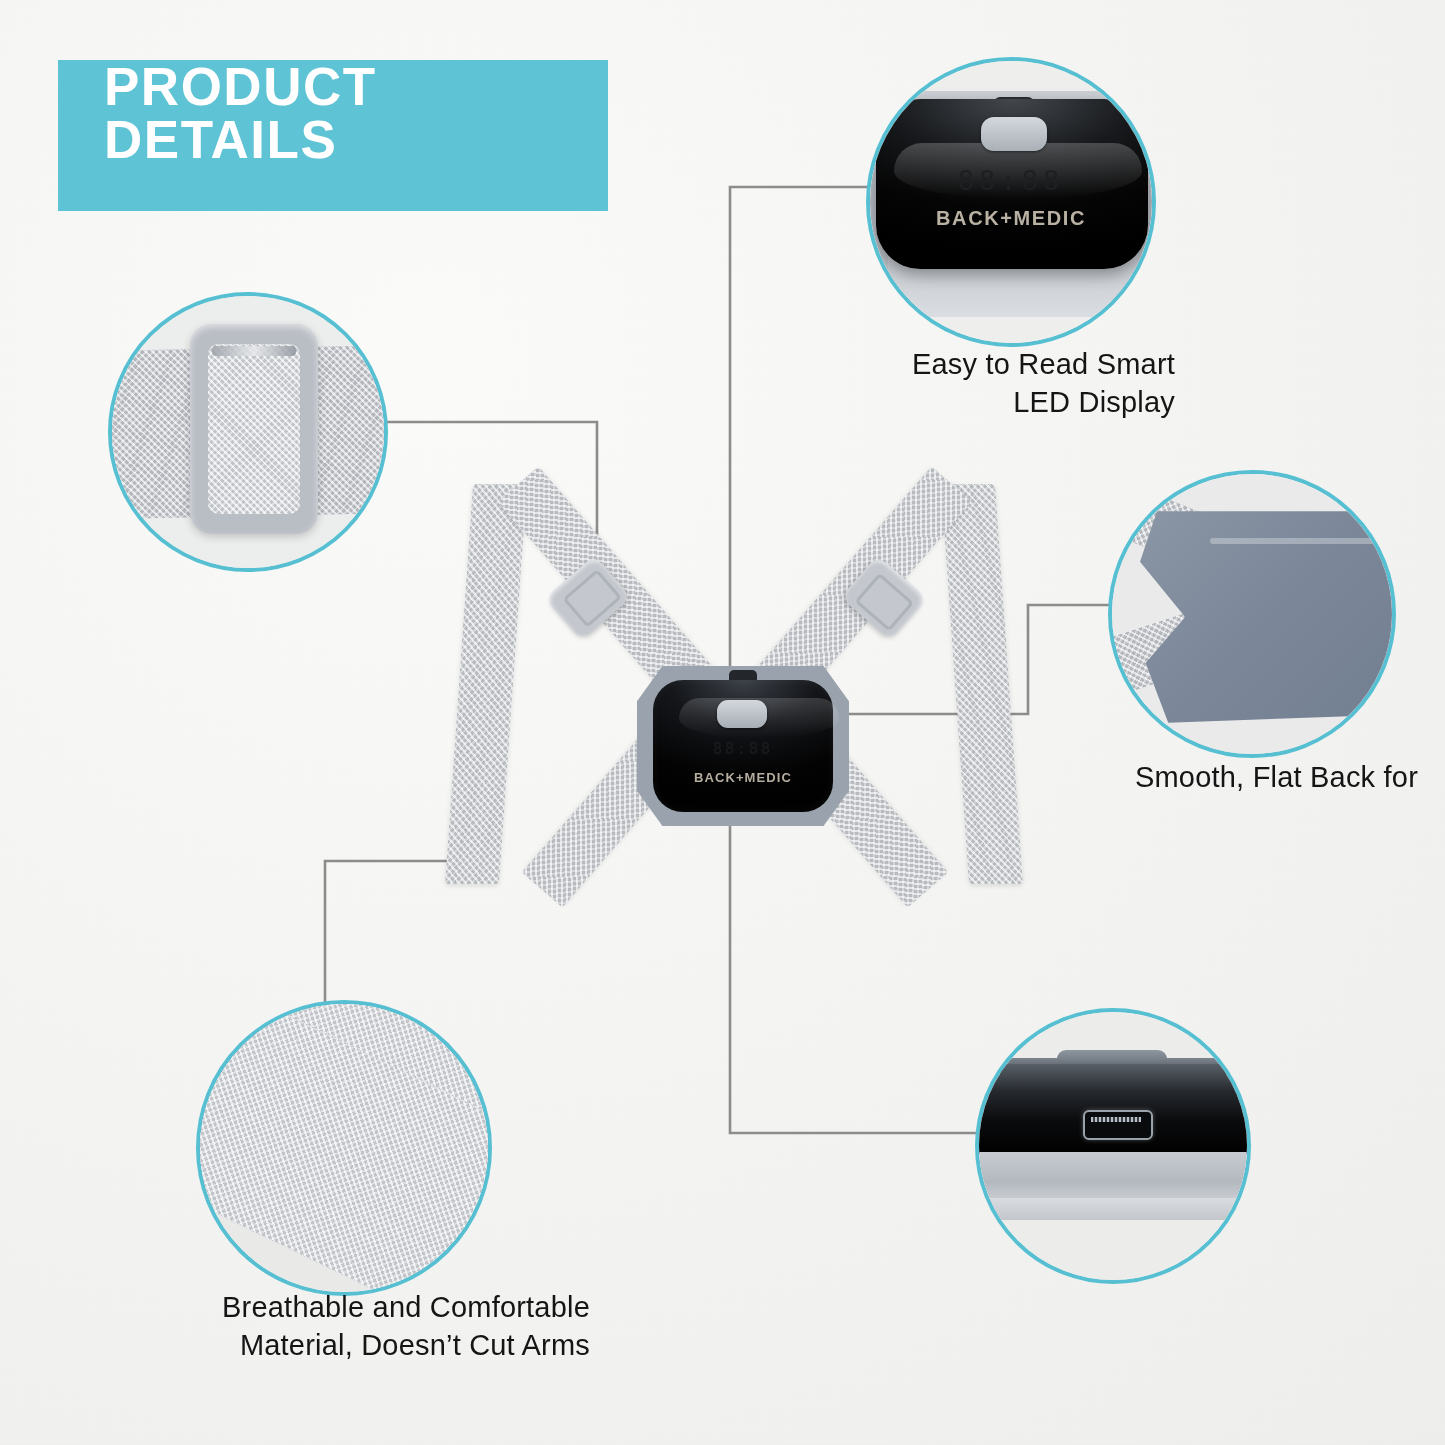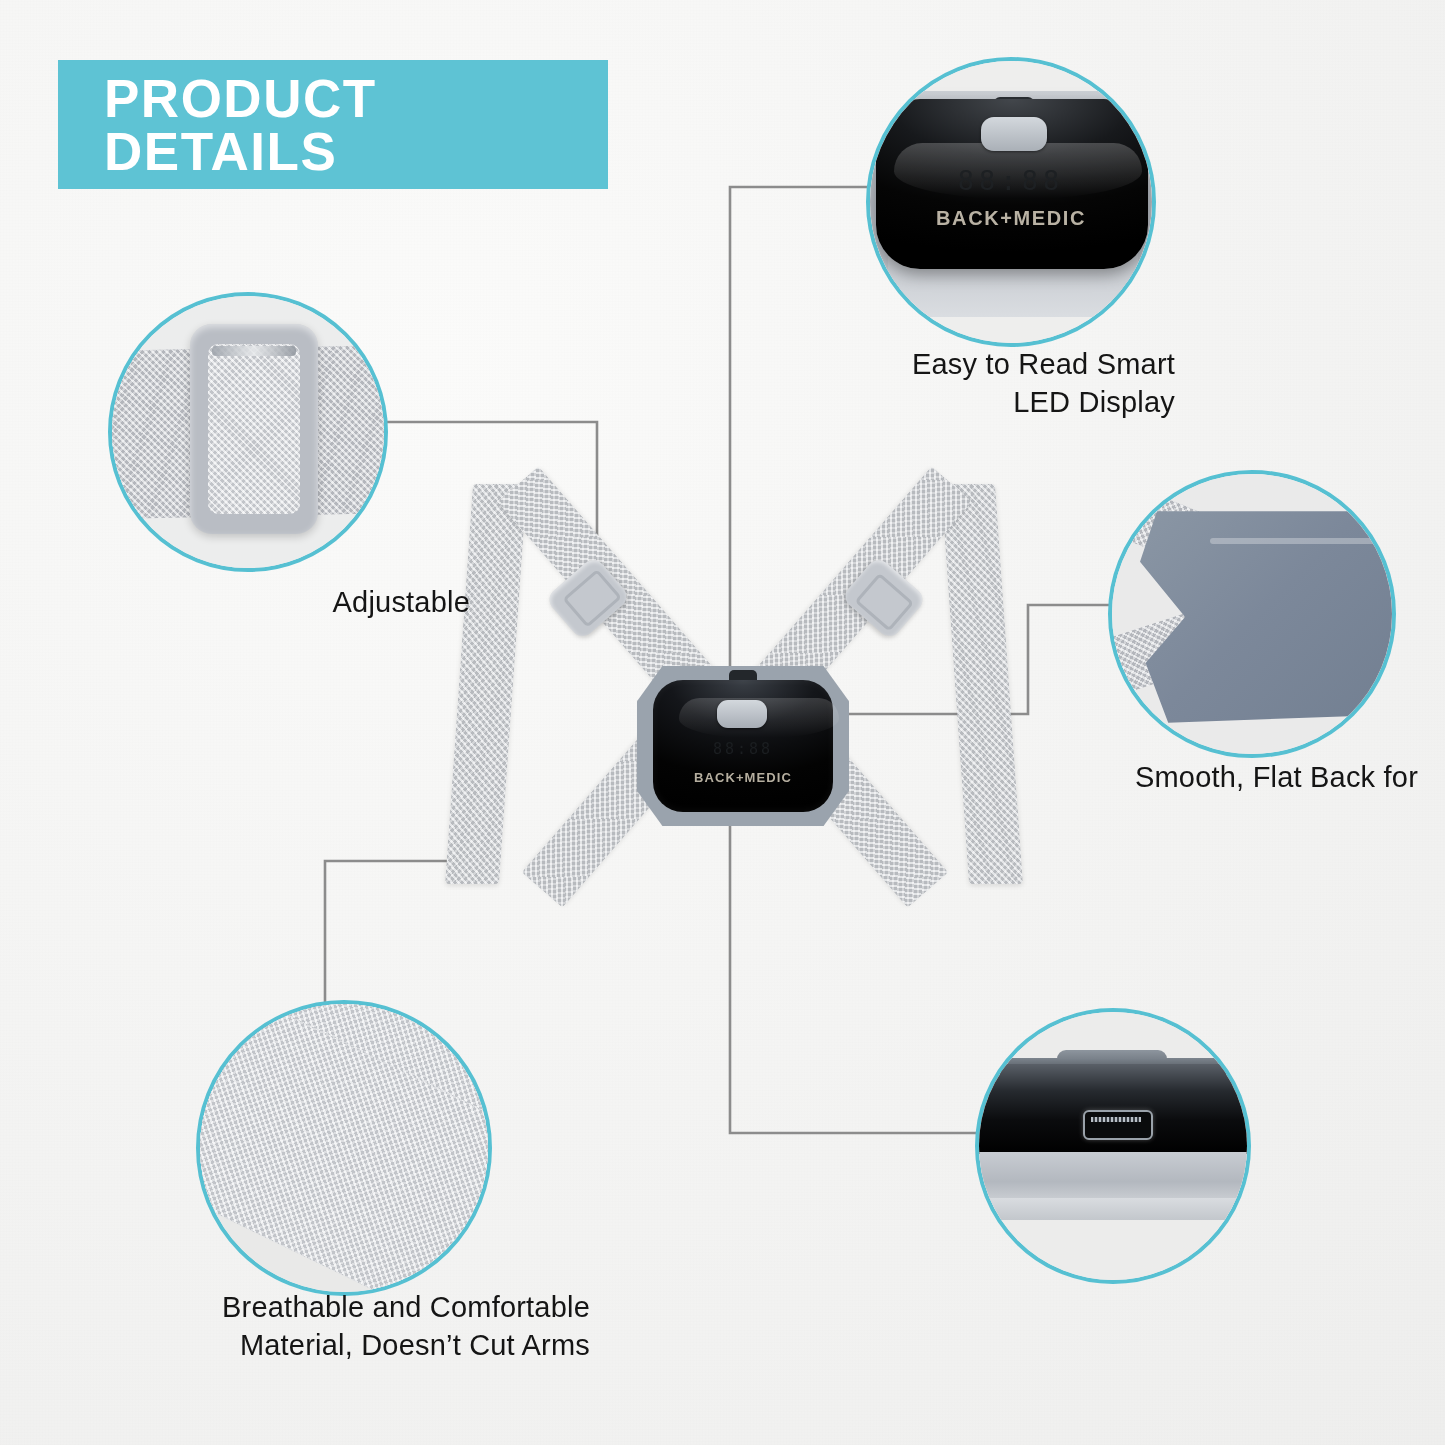--- a/index.html
+++ b/index.html
@@ -14,22 +14,22 @@
     background:
       radial-gradient(circle at 30% 25%, #fbfbfa 0%, #f3f3f2 60%, #eeeeed 100%);
   }
   
   #noise{position:absolute;inset:0;opacity:.35;pointer-events:none;
     background-image:
       repeating-linear-gradient(0deg, rgba(0,0,0,.012) 0 1px, transparent 1px 3px),
       repeating-linear-gradient(90deg, rgba(0,0,0,.012) 0 1px, transparent 1px 3px);}
 
   
-  .banner{position:absolute;left:58px;top:60px;width:550px;height:129px;
-    background:#5ec3d4;display:flex;align-items:center;}
+  .banner{position:absolute;left:58px;top:60px;width:550px;height:151px;
+    background:#5ec3d4;display:flex;align-items:flex-start;}
   .banner-text{font-size:53px;font-weight:bold;color:#ffffff;letter-spacing:1.5px;
     padding-left:46px;line-height:1;font-family:"Liberation Sans", sans-serif;}
 
   
   #wires{position:absolute;left:0;top:0;width:1445px;height:1445px;}
 
   
   .callout{position:absolute;}
   .circ{position:absolute;border-radius:50%;border:4px solid #56c0d2;
     overflow:hidden;background:#efefee;}
@@ -239,21 +239,20 @@
 
   <div class="callout">
     <div class="circ" id="c-buckle">
       <div class="bk-bg"></div>
       <div class="strap-l weave"></div>
       <div class="buckle-o"></div>
       <div class="buckle-i weave-lt"></div>
       <div class="glint"></div>
     </div>
     <div class="cap" style="left:20px;top:583px;width:450px;">
-      <div>Adjustable</div>
     </div>
   </div>
 
   <div class="callout">
     <div class="circ" id="c-led">
       <div class="bg"></div>
       <div class="plate"></div>
       <div class="plate2"></div>
       <div class="nub"></div>
       <div class="body">

